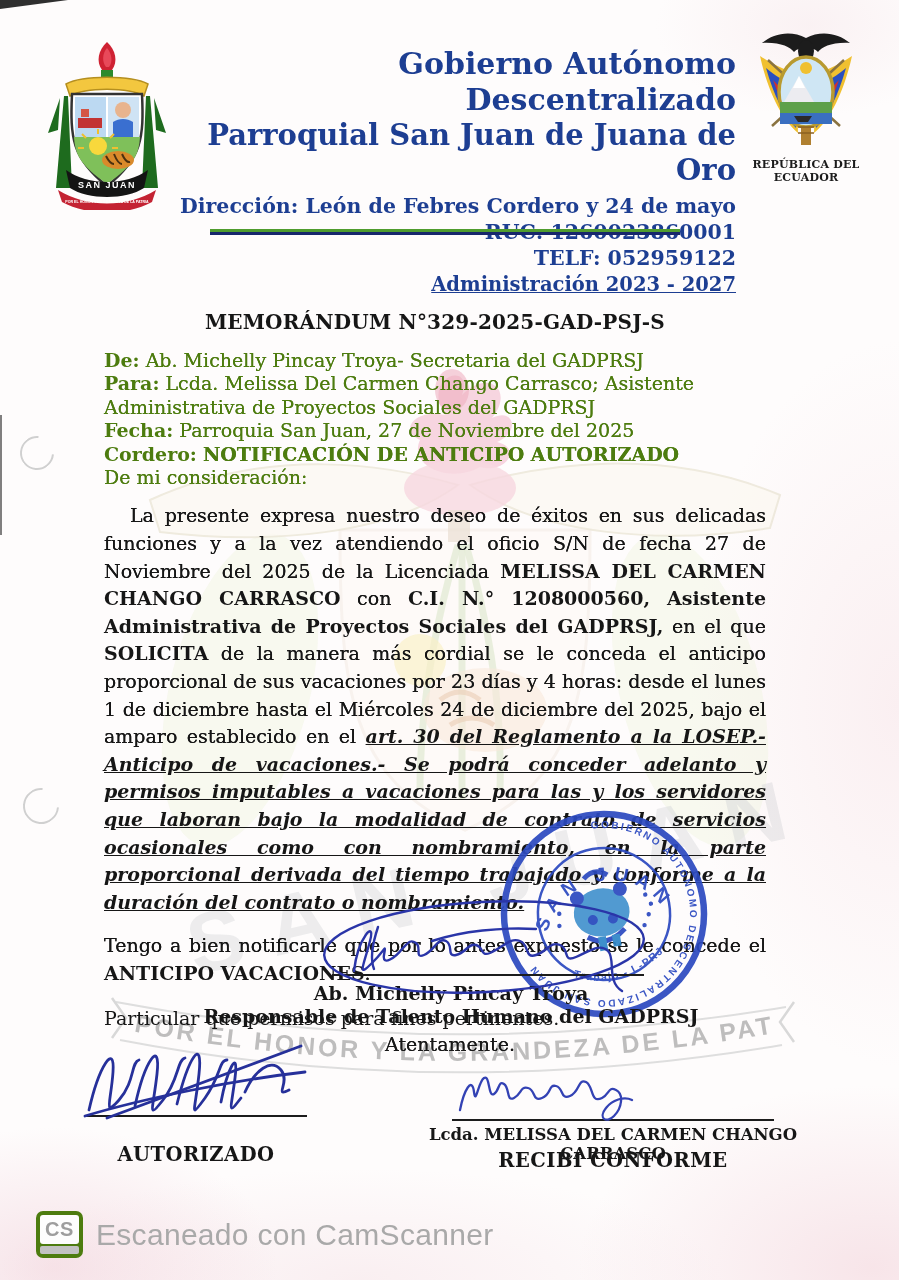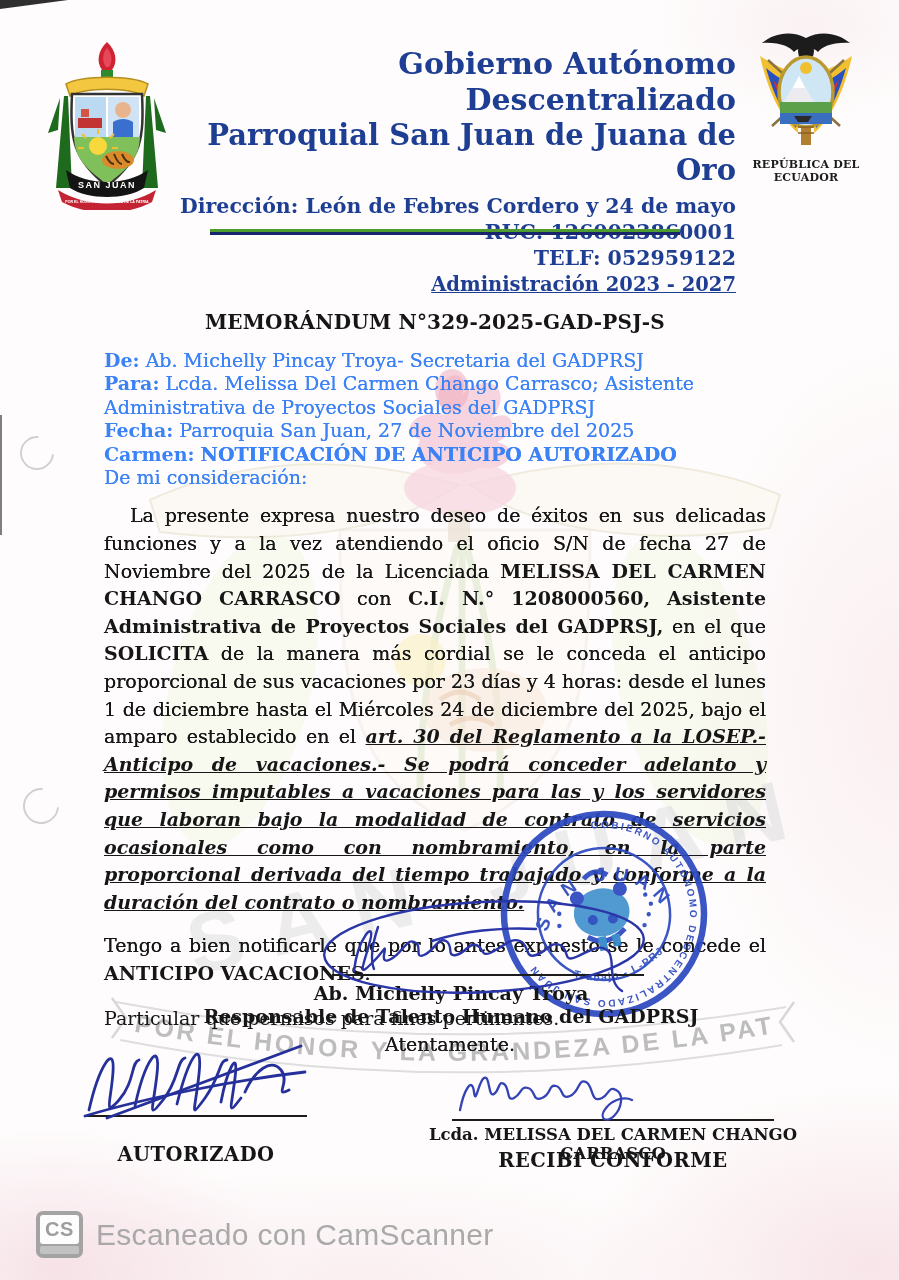--- a/index.html
+++ b/index.html
@@ -41,21 +41,21 @@
   .ruc,.telf { font-size:20.5px; font-weight:bold; margin-top:2px; }
   .admin { font-size:19.5px; font-weight:bold; margin-top:3px; text-decoration:underline; }
   #header-rule { position:absolute; left:210px; top:229px; width:470px; z-index:3; }
   #header-rule .g { height:3px; background:#4f9c2e; }
   #header-rule .n { height:2.5px; background:#17266b; }
 
   
   #doc-flow { position:absolute; left:104px; top:310px; width:662px; z-index:4; }
   .memo-title { text-align:center; font-size:20px; font-weight:bold; color:#161616;
     letter-spacing:.2px; margin-bottom:15px; }
-  .fields { font-size:19px; line-height:23.4px; color:#3b82f6; margin-bottom:13px; }
+  .fields { font-size:19px; line-height:23.4px; color:#4d7c0f; margin-bottom:13px; }
   .fields .lbl { font-weight:bold; }
   .fields .val { text-shadow:0 0 .35px currentColor; }
   .fields .val-bold { font-weight:bold; }
   .para { font-size:19px; line-height:27.6px; text-align:justify; color:#161616; }
   .indent { text-indent:26px; }
   .seg-normal { text-shadow:0 0 .35px currentColor; }
   .seg-bold { font-weight:bold; }
   .seg-bold-italic-underline { font-weight:bold; font-style:italic; text-decoration:underline; }
   #p1 { margin-bottom:16px; }
   #p2 { margin-bottom:17px; }
@@ -80,21 +80,21 @@
   .sig-caption { position:absolute; z-index:5; text-align:center; color:#161616; }
   #name-main  { left:120px; top:982px;  width:662px; font-size:19px; font-weight:bold; }
   #title-main { left:120px; top:1005px; width:662px; font-size:19px; font-weight:bold; }
   #name-left  { left:78px;  top:1121px; width:236px; font-size:18px; font-weight:bold; }
   #role-left  { left:78px;  top:1143px; width:236px; font-size:19.5px; font-weight:bold; letter-spacing:.5px; }
   #name-right { left:393px; top:1125px; width:440px; font-size:16.5px; font-weight:bold; }
   #role-right { left:393px; top:1149px; width:440px; font-size:19.5px; font-weight:bold; letter-spacing:.5px; }
 
   
   #cs-footer { position:absolute; left:36px; top:1211px; z-index:6; display:flex; align-items:center; }
-  #cs-icon { width:47px; height:47px; background:#a3a3a3; border-radius:7px; position:relative; }
+  #cs-icon { width:47px; height:47px; background:#4d7c0f; border-radius:7px; position:relative; }
   #cs-icon .inner { position:absolute; left:4px; top:4px; right:4px; height:29px; background:#fdfdfd;
     border-radius:3px; display:flex; align-items:center; justify-content:center; }
   #cs-icon .inner span { font-family:"Liberation Sans", sans-serif; font-weight:bold;
     font-size:20px; color:#9d9d9d; letter-spacing:.5px; }
   #cs-icon .bar { position:absolute; left:4px; bottom:4px; right:4px; height:8px;
     background:#c2c2c2; border-radius:2px; }
   #cs-text { margin-left:13px; font-family:"Liberation Sans", sans-serif; font-size:30px;
     color:#a9a9a9; letter-spacing:.3px; }
 </style>
 </head>
@@ -202,21 +202,21 @@
   <div id="doc-flow">
     <div class="memo-title">MEMORÁNDUM N°329-2025-GAD-PSJ-S</div>
 
     <div class="fields">
       <span class="lbl">De:</span>
       <span class="val">Ab. Michelly Pincay Troya- Secretaria del GADPRSJ</span><br>
       <span class="lbl">Para:</span>
       <span class="val">Lcda. Melissa Del Carmen Chango Carrasco; Asistente Administrativa de Proyectos Sociales del  GADPRSJ</span><br>
       <span class="lbl">Fecha:</span>
       <span class="val">Parroquia San Juan, 27 de Noviembre del 2025</span><br>
-      <span class="lbl">Carmen:</span>
+      <span class="lbl">Cordero:</span>
       <span class="val val-bold">NOTIFICACIÓN DE ANTICIPO AUTORIZADO</span><br>
       <span class="val">De mi consideración:</span>
     </div>
 
     <div id="p1" class="para indent"><span class="seg-normal">La presente expresa nuestro deseo de éxitos en sus delicadas funciones y a la vez atendiendo el oficio S/N de fecha 27 de Noviembre del 2025 de la Licenciada </span><span class="seg-bold">MELISSA DEL CARMEN CHANGO CARRASCO</span><span class="seg-normal"> con </span><span class="seg-bold">C.I. N.° 1208000560, Asistente Administrativa de Proyectos Sociales del  GADPRSJ,</span><span class="seg-normal"> en el que </span><span class="seg-bold">SOLICITA</span><span class="seg-normal"> de la manera más cordial se le conceda el anticipo proporcional de sus vacaciones por 23 días y 4 horas: desde el lunes 1 de diciembre hasta el Miércoles 24 de diciembre del 2025, bajo el amparo establecido en el </span><span class="seg-bold-italic-underline">art. 30 del Reglamento a la LOSEP.- Anticipo de vacaciones.- Se podrá conceder adelanto y permisos imputables a vacaciones para las y los servidores que laboran bajo la modalidad de contrato de servicios ocasionales como con nombramiento, en la parte proporcional derivada del tiempo trabajado y conforme a la duración del contrato o nombramiento.</span></div>
     <div id="p2" class="para"><span class="seg-normal">Tengo a bien notificarle que por lo antes expuesto se le concede el </span><span class="seg-bold">ANTICIPO VACACIONES</span><span class="seg-normal">.</span></div>
     <div id="closing" class="para">Particular que permisos para fines pertinentes.</div>
     <div id="regards">Atentamente.</div>
   </div>
 

